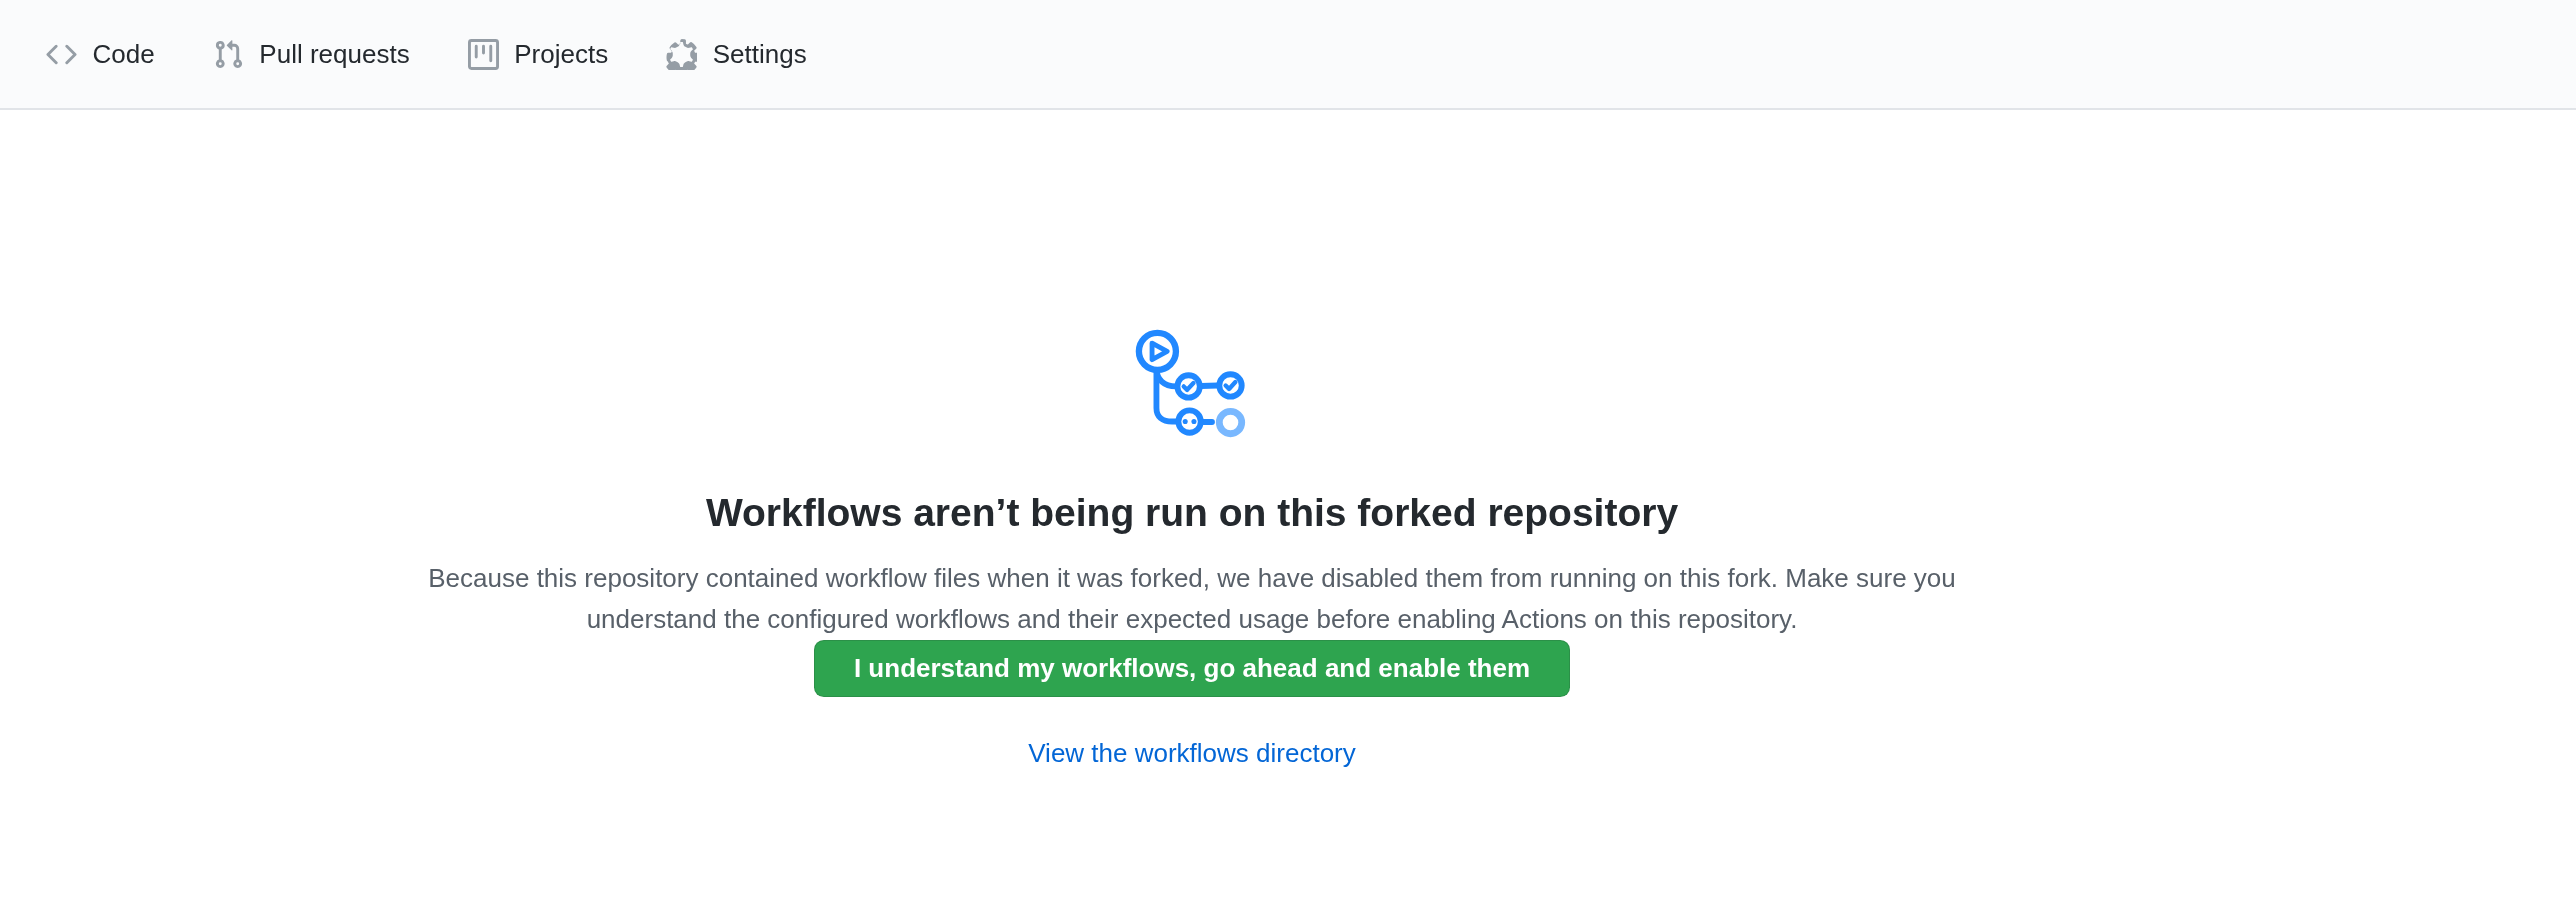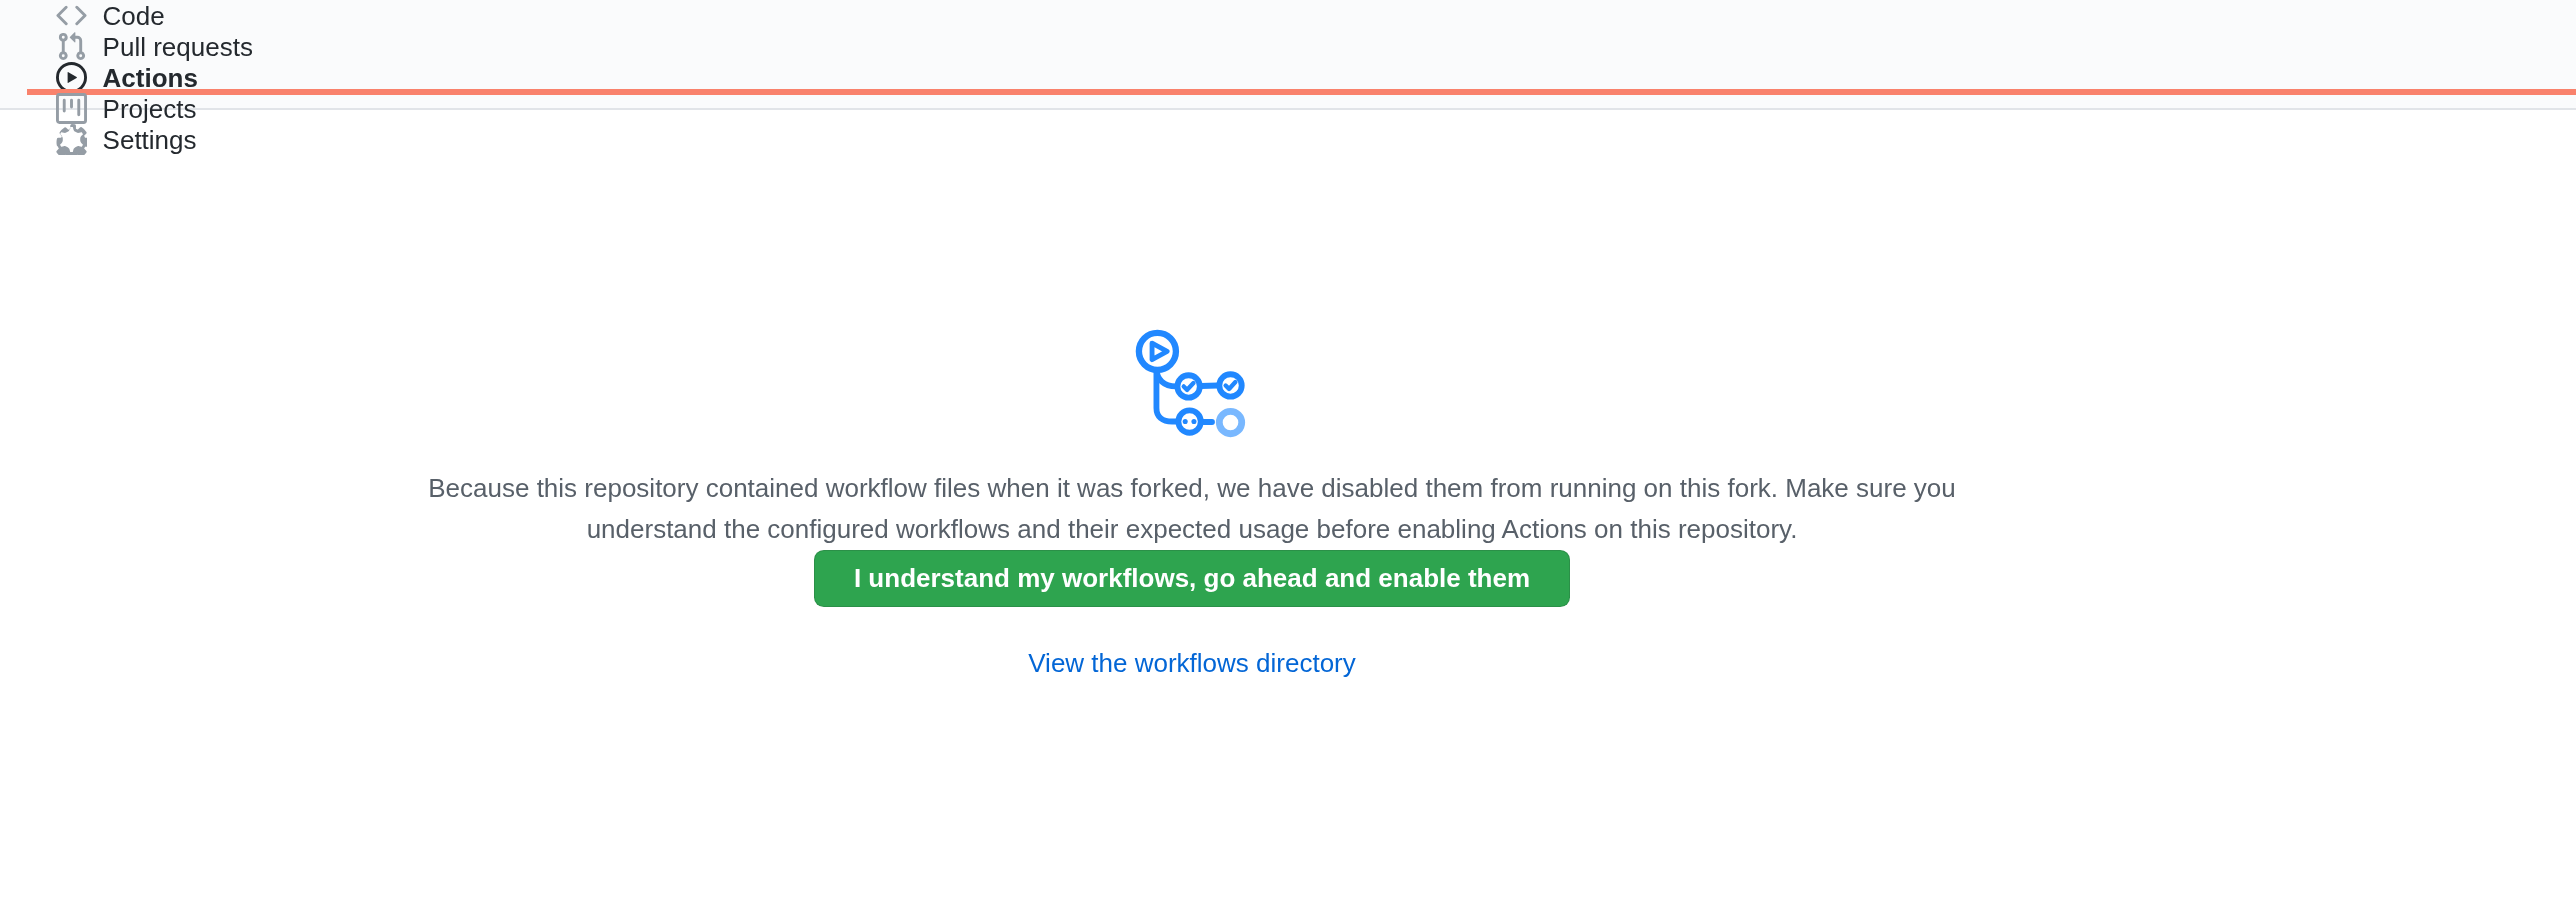--- a/index.html
+++ b/index.html
@@ -16,22 +16,21 @@
     color: var(--heading-text, #24292e);
   }
 
   
   .repo-nav {
     height: 110px;
     background: var(--nav-bg, #fafbfc);
     border-bottom: 2px solid var(--nav-border, #e1e4e8);
     display: flex;
     align-items: stretch;
-    padding-left: 27px;
-    flex-direction: column;
+    padding-left: 17px;
   }
   .tab {
     position: relative;
     display: flex;
     align-items: center;
     gap: 15.6px;
     padding: 0 29px;
     font-size: 26px;
     line-height: 1;
     color: var(--heading-text, #24292e);
@@ -116,26 +115,20 @@
     <span>Code</span>
   </div>
 
   <div class="tab">
     <svg class="octicon" viewBox="0 0 16 16" fill="currentColor" aria-hidden="true">
       <path d="M7.177 3.073L9.573.677A.25.25 0 0110 .854v4.792a.25.25 0 01-.427.177L7.177 3.427a.25.25 0 010-.354zM3.75 2.5a.75.75 0 100 1.5.75.75 0 000-1.5zm-2.25.75a2.25 2.25 0 113 2.122v5.256a2.251 2.251 0 11-1.5 0V5.372A2.25 2.25 0 011.5 3.25zM11 2.5h-1V4h1a1 1 0 011 1v5.628a2.251 2.251 0 101.5 0V5A2.5 2.5 0 0011 2.5zm1 10.25a.75.75 0 111.5 0 .75.75 0 01-1.5 0zM3.75 12a.75.75 0 100 1.5.75.75 0 000-1.5z"></path>
     </svg>
     <span>Pull requests</span>
   </div>
 
-  <div class="tab active">
-    <svg class="octicon" viewBox="0 0 16 16" fill="currentColor" aria-hidden="true">
-      <path d="M8 0a8 8 0 100 16A8 8 0 008 0zM1.5 8a6.5 6.5 0 1113 0 6.5 6.5 0 01-13 0zm4.879-2.773l4.264 2.559a.25.25 0 010 .428l-4.264 2.559A.25.25 0 016 10.559V5.442a.25.25 0 01.379-.215z"></path>
-    </svg>
-    <span>Actions</span>
-  </div>
 
   <div class="tab">
     <svg class="octicon" viewBox="0 0 16 16" fill="currentColor" aria-hidden="true">
       <path d="M1.75 0A1.75 1.75 0 000 1.75v12.5C0 15.216.784 16 1.75 16h12.5A1.75 1.75 0 0016 14.25V1.75A1.75 1.75 0 0014.25 0H1.75zM1.5 1.75a.25.25 0 01.25-.25h12.5a.25.25 0 01.25.25v12.5a.25.25 0 01-.25.25H1.75a.25.25 0 01-.25-.25V1.75zM11.75 3a.75.75 0 00-.75.75v7.5a.75.75 0 001.5 0v-7.5a.75.75 0 00-.75-.75zm-8.25.75a.75.75 0 011.5 0v5.5a.75.75 0 01-1.5 0v-5.5zM8 3a.75.75 0 00-.75.75v3.5a.75.75 0 001.5 0v-3.5A.75.75 0 008 3z"></path>
     </svg>
     <span>Projects</span>
   </div>
 
   <div class="tab">
     <svg class="octicon" viewBox="0 0 16 16" fill="currentColor" aria-hidden="true">
@@ -166,20 +159,21 @@
     <circle cx="100" cy="60" r="11.5" stroke="#2188ff" stroke-width="6" fill="#ffffff"></circle>
     <path d="M95 60 L98.5 63.5 L105 56.5" stroke="#2188ff" stroke-width="4.5" stroke-linecap="round" stroke-linejoin="round"></path>
 
     <circle cx="58" cy="97" r="11.5" stroke="#2188ff" stroke-width="6" fill="#ffffff"></circle>
     <circle cx="53.5" cy="97" r="2.6" fill="#2188ff"></circle>
     <circle cx="62.5" cy="97" r="2.6" fill="#2188ff"></circle>
 
     <circle cx="100" cy="98" r="11.5" stroke="#79b8ff" stroke-width="7" fill="#ffffff"></circle>
   </svg>
 
+  <h2 class="bs-heading">Workflows aren’t being run on this forked repository</h2>
 
   <p class="bs-desc">Because this repository contained workflow files when it was forked, we have disabled them from running on this fork. Make sure you understand the configured workflows and their expected usage before enabling Actions on this repository.</p>
 
   <div>
     <button class="btn-primary">I understand my workflows, go ahead and enable them</button>
   </div>
 
   <div class="link-row">
     <a class="wf-link" href="#">View the workflows directory</a>
   </div>

